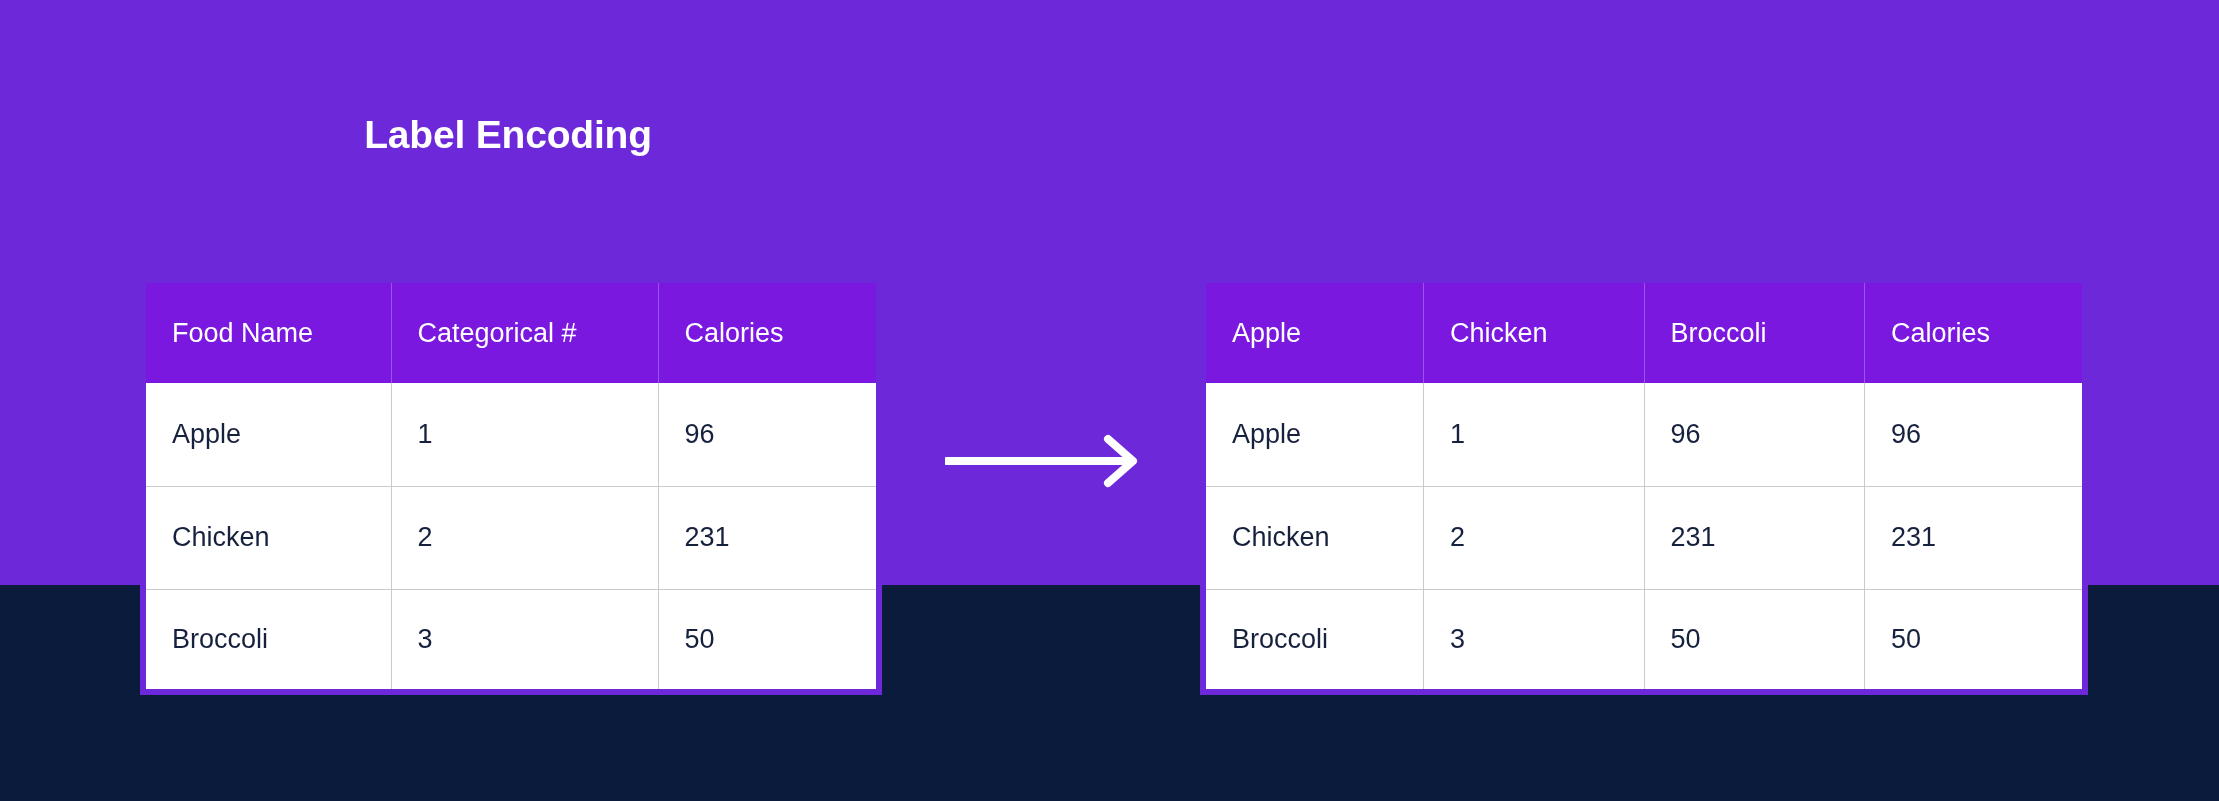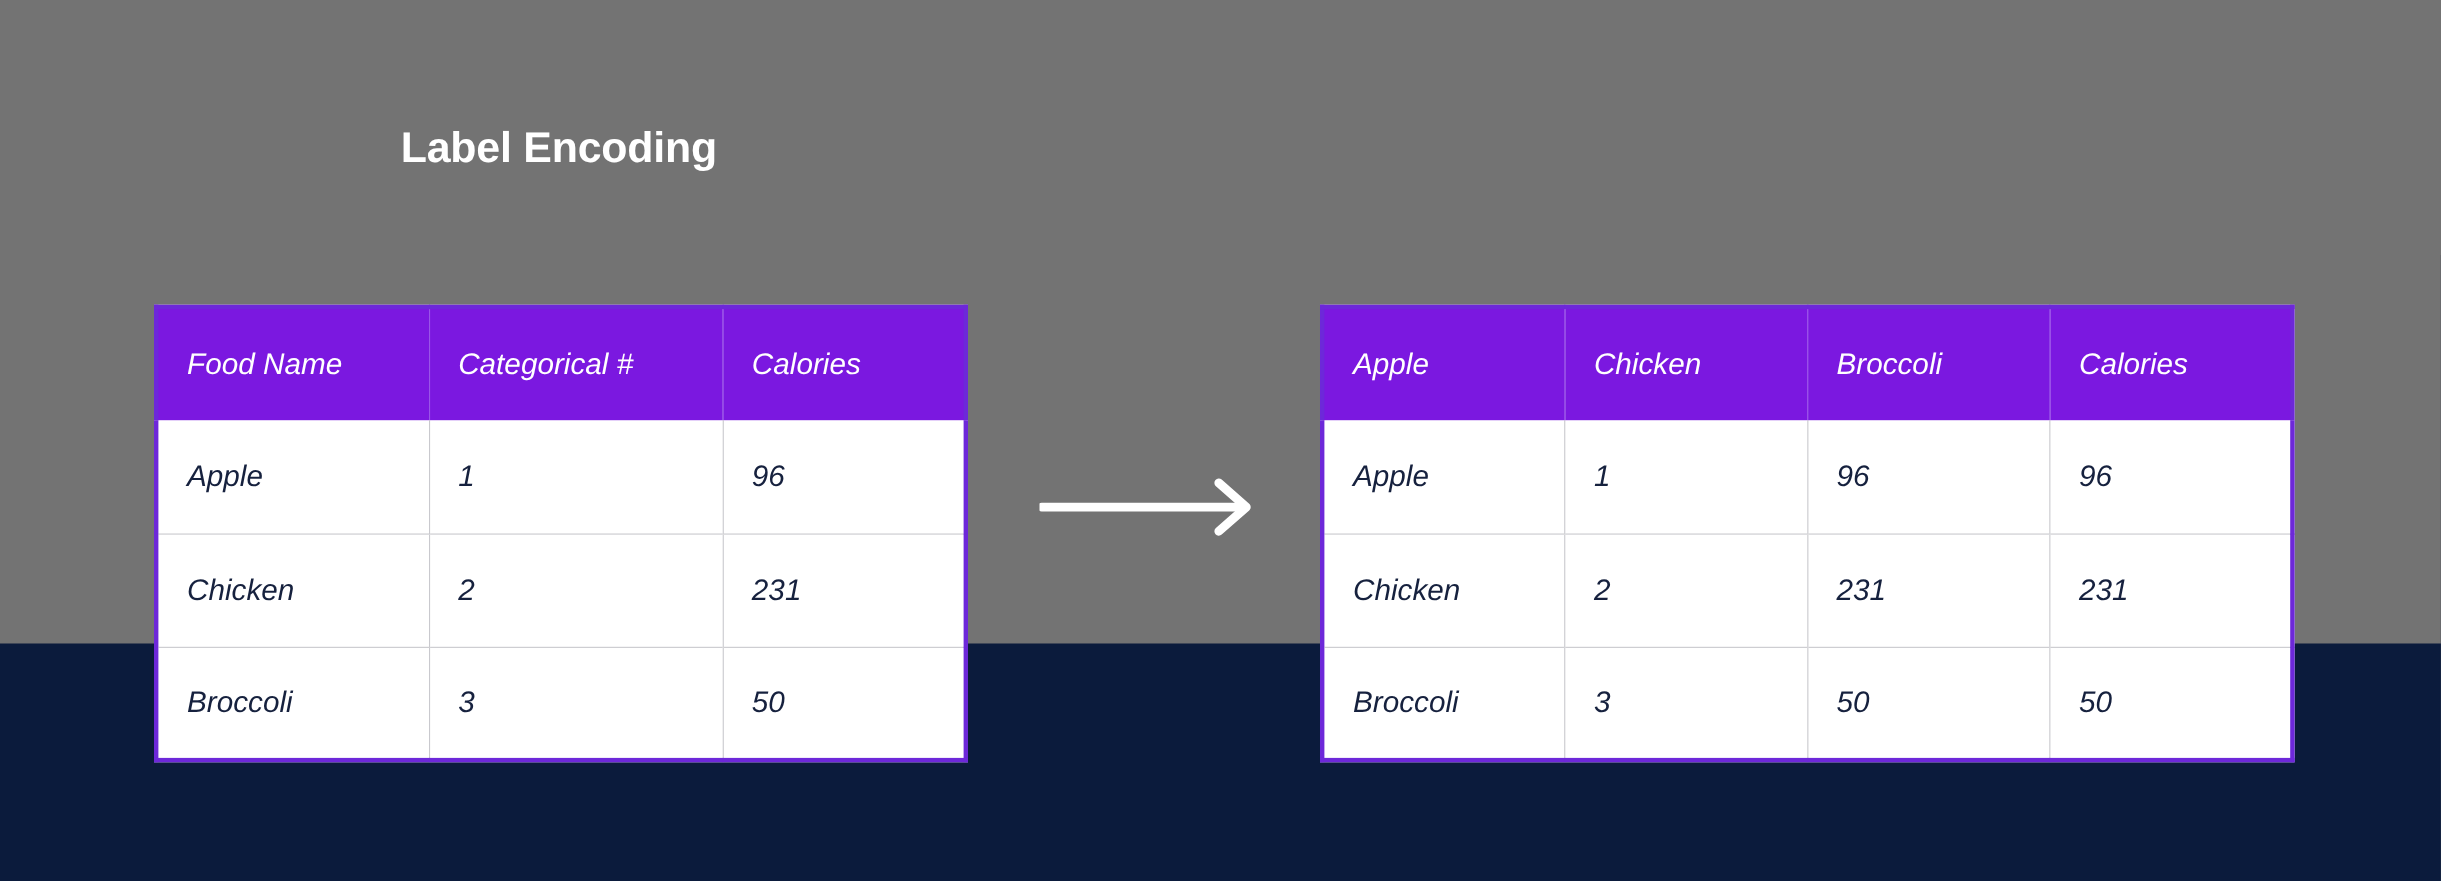--- a/index.html
+++ b/index.html
@@ -13,21 +13,21 @@
   body {
     background: #0b1b3c;
     font-family: "Liberation Sans", sans-serif;
     -webkit-font-smoothing: antialiased;
   }
 
   .canvas {
     position: relative;
     width: 2219px;
     height: 585px;
-    background: #737373;
+    background: #6d28d9;
   }
 
   
   .panel-title {
     position: absolute;
     color: #ffffff;
     font-size: 39px;
     font-weight: bold;
     letter-spacing: -0.2px;
     white-space: nowrap;
@@ -35,22 +35,21 @@
   }
   #title-left  { left: 140px;  top: 113px; width: 736px; }
   #title-right { left: 1200px; top: 113px; width: 882px; }
 
   
   .enc-table {
     position: absolute;
     border-collapse: collapse;
     table-layout: fixed;
     background: #ffffff;
-    border: 4px solid #6d28d9;
-    font-style: italic;
+    border: 6px solid #6d28d9;
   }
   #table-left  { left: 140px;  top: 277px; width: 736px; }
   #table-right { left: 1200px; top: 277px; width: 882px; }
 
   .enc-table th,
   .enc-table td {
     height: 103px;
     padding: 0 26px;
     text-align: left;
     vertical-align: middle;

